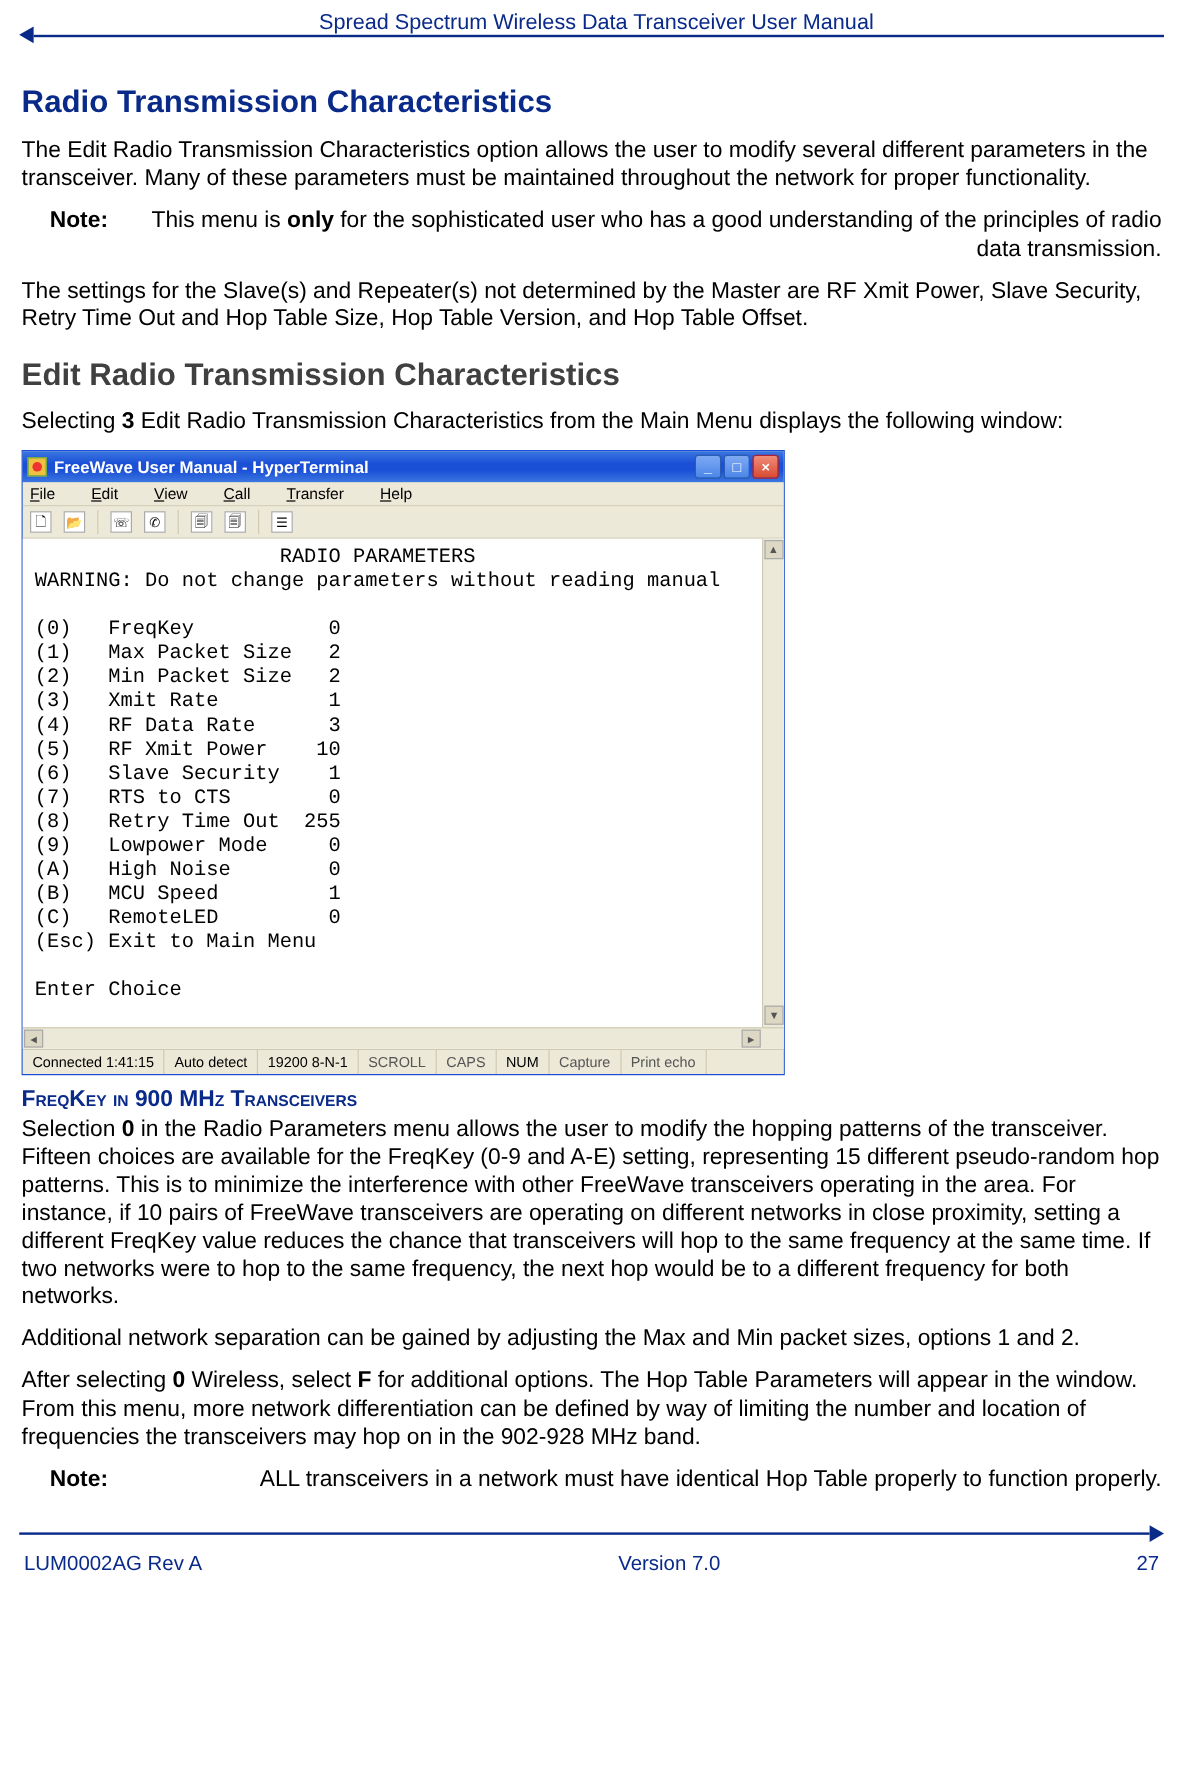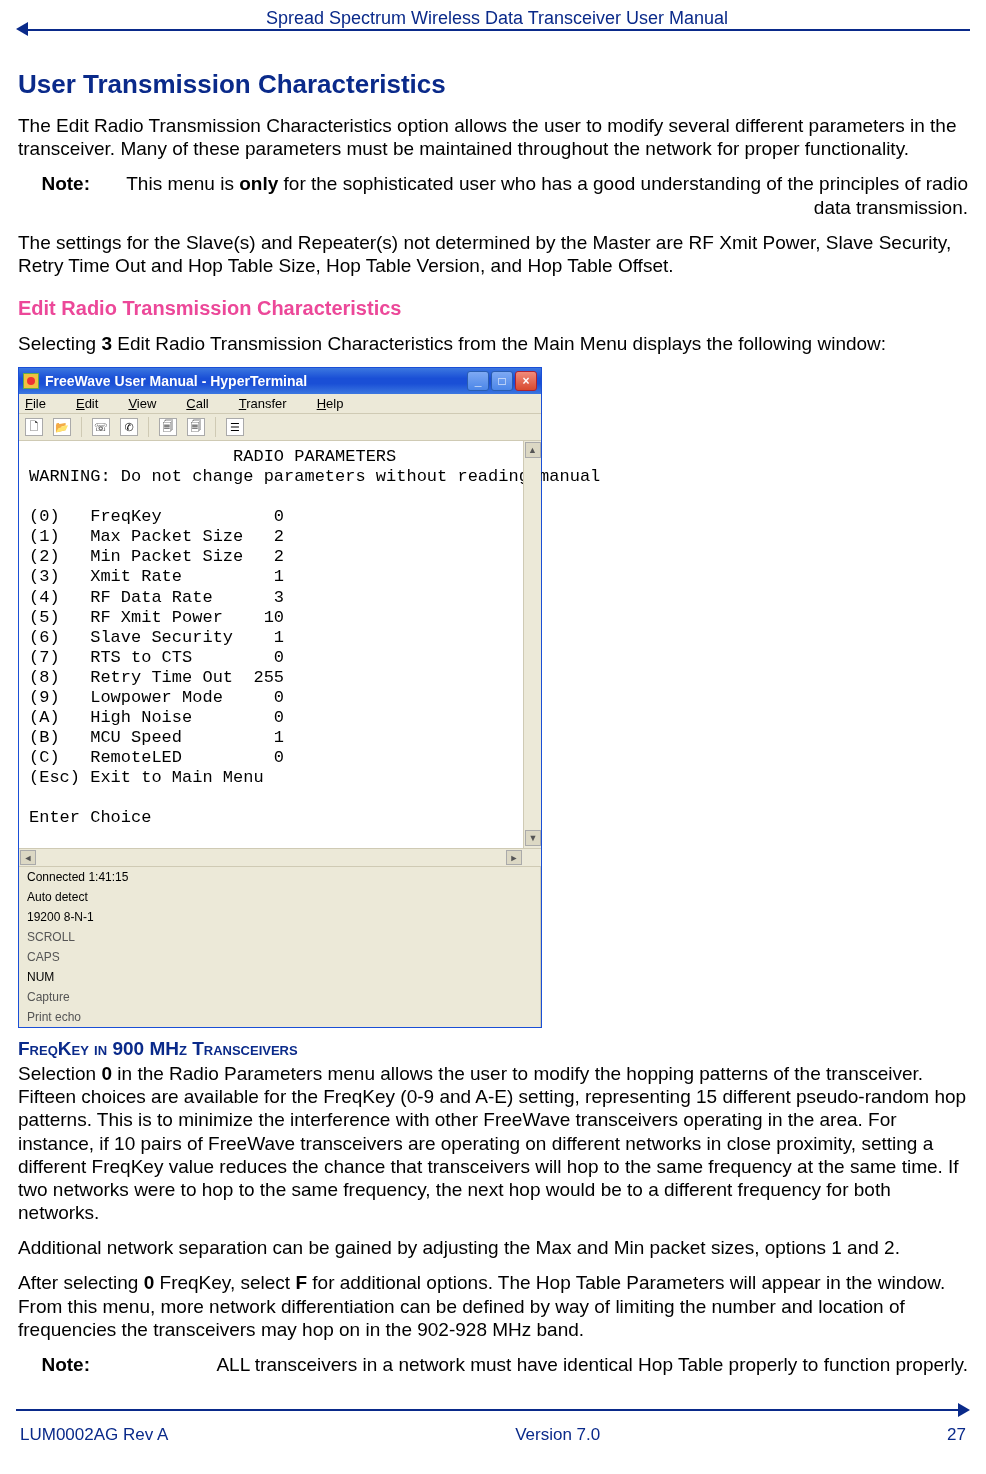--- a/index.html
+++ b/index.html
@@ -34,22 +34,22 @@
     margin-bottom: 2px;
   }
   .content { padding: 0 2px; }
   h2.section {
     color: #0a2a8a;
     font-size: 26px;
     font-weight: bold;
     margin: 36px 0 14px 0;
   }
   h2.section2 {
-    color: #ec4899;
-    font-size: 20px;
+    color: #404040;
+    font-size: 26px;
     font-weight: bold;
     margin: 20px 0 6px 0;
   }
   p.body {
     font-size: 19px;
     line-height: 1.22;
     margin: 12px 0;
   }
   .note-row {
     display: flex;
@@ -66,21 +66,21 @@
   .note-body { flex: 1; }
   .sub-title {
     color: #0a2a8a;
     font-weight: bold;
     font-size: 19px;
     font-variant: small-caps;
     margin: 10px 0 2px 0;
   }
   
   .term-window {
-    width: 524px;
+    width: 636px;
     border: 1px solid #1a4fd6;
     margin: 10px 0 8px 0;
     font-family: Tahoma, Arial, sans-serif;
     font-size: 12px;
     background: #ece9d8;
   }
   .titlebar {
     height: 26px;
     background: linear-gradient(#3b77e0, #1a4fd6 40%, #1a4fd6 60%, #3b77e0);
     display: flex;
@@ -168,21 +168,20 @@
     background:#dcd8c4; border:1px solid #aaa;
     display:flex;align-items:center;justify-content:center;font-size:9px;color:#555;
   }
   .hscroll .arr.l { left:1px; }
   .hscroll .arr.r { right:19px; }
   .statusbar {
     display:flex;
     background:#ece9d8;
     border-top:1px solid #cfcab4;
     font-size:12px;
-    flex-direction:column;
   }
   .statusbar div {
     padding:3px 8px;
     border-right:1px solid #cfcab4;
     color:#555;
   }
   .statusbar .on { color:#000; }
   .bottom-rule-wrap {
     display:flex; align-items:flex-start; margin-top:30px;
   }
@@ -207,21 +206,21 @@
 
 <div class="page">
   <div class="top-rule-wrap">
     <div class="top-arrow"></div>
     <div style="flex:1">
       <div class="header-title">Spread Spectrum Wireless Data Transceiver User Manual</div>
     </div>
   </div>
 
   <div class="content">
-    <h2 class="section">User Transmission Characteristics</h2>
+    <h2 class="section">Radio Transmission Characteristics</h2>
 
     <p class="body">The Edit Radio Transmission Characteristics option allows the user to modify several different parameters in the transceiver. Many of these parameters must be maintained throughout the network for proper functionality.</p>
 
     <div class="note-row">
       <div class="note-label">Note:</div>
       <div class="note-body">
         <span>This menu is </span><b>only</b><span> for the sophisticated user who has a good understanding of the principles of radio data transmission.</span>
       </div>
     </div>
 
@@ -306,21 +305,21 @@
 
     <div class="sub-title">FreqKey in 900 MHz Transceivers</div>
 
     <p class="body" style="margin-top:2px">
       <span>Selection </span><b>0</b><span> in the Radio Parameters menu allows the user to modify the hopping patterns of the transceiver. Fifteen choices are available for the FreqKey (0-9 and A-E) setting, representing 15 different pseudo-random hop patterns.  This is to minimize the interference with other FreeWave transceivers operating in the area. For instance, if 10 pairs of FreeWave transceivers are operating on different networks in close proximity, setting a different FreqKey value reduces the chance that transceivers will hop to the same frequency at the same time. If two networks were to hop to the same frequency, the next hop would be to a different frequency for both networks.</span>
     </p>
 
     <p class="body"> Additional network separation can be gained by adjusting the Max and Min packet sizes, options 1 and 2.</p>
 
     <p class="body">
-      <span>After selecting </span><b>0</b><span> FreqKey, select </span><b>F</b><span> for additional options. The Hop Table Parameters will appear in the window.  From this menu, more network differentiation can be defined by way of limiting the number and location of frequencies the transceivers may hop on in the 902-928 MHz band.</span>
+      <span>After selecting </span><b>0</b><span> Wireless, select </span><b>F</b><span> for additional options. The Hop Table Parameters will appear in the window.  From this menu, more network differentiation can be defined by way of limiting the number and location of frequencies the transceivers may hop on in the 902-928 MHz band.</span>
     </p>
 
     <div class="note-row">
       <div class="note-label">Note:</div>
       <div class="note-body">ALL transceivers in a network must have identical Hop Table properly to function properly.</div>
     </div>
   </div>
 
   <div class="bottom-rule-wrap">
     <div class="bottom-rule"></div>

